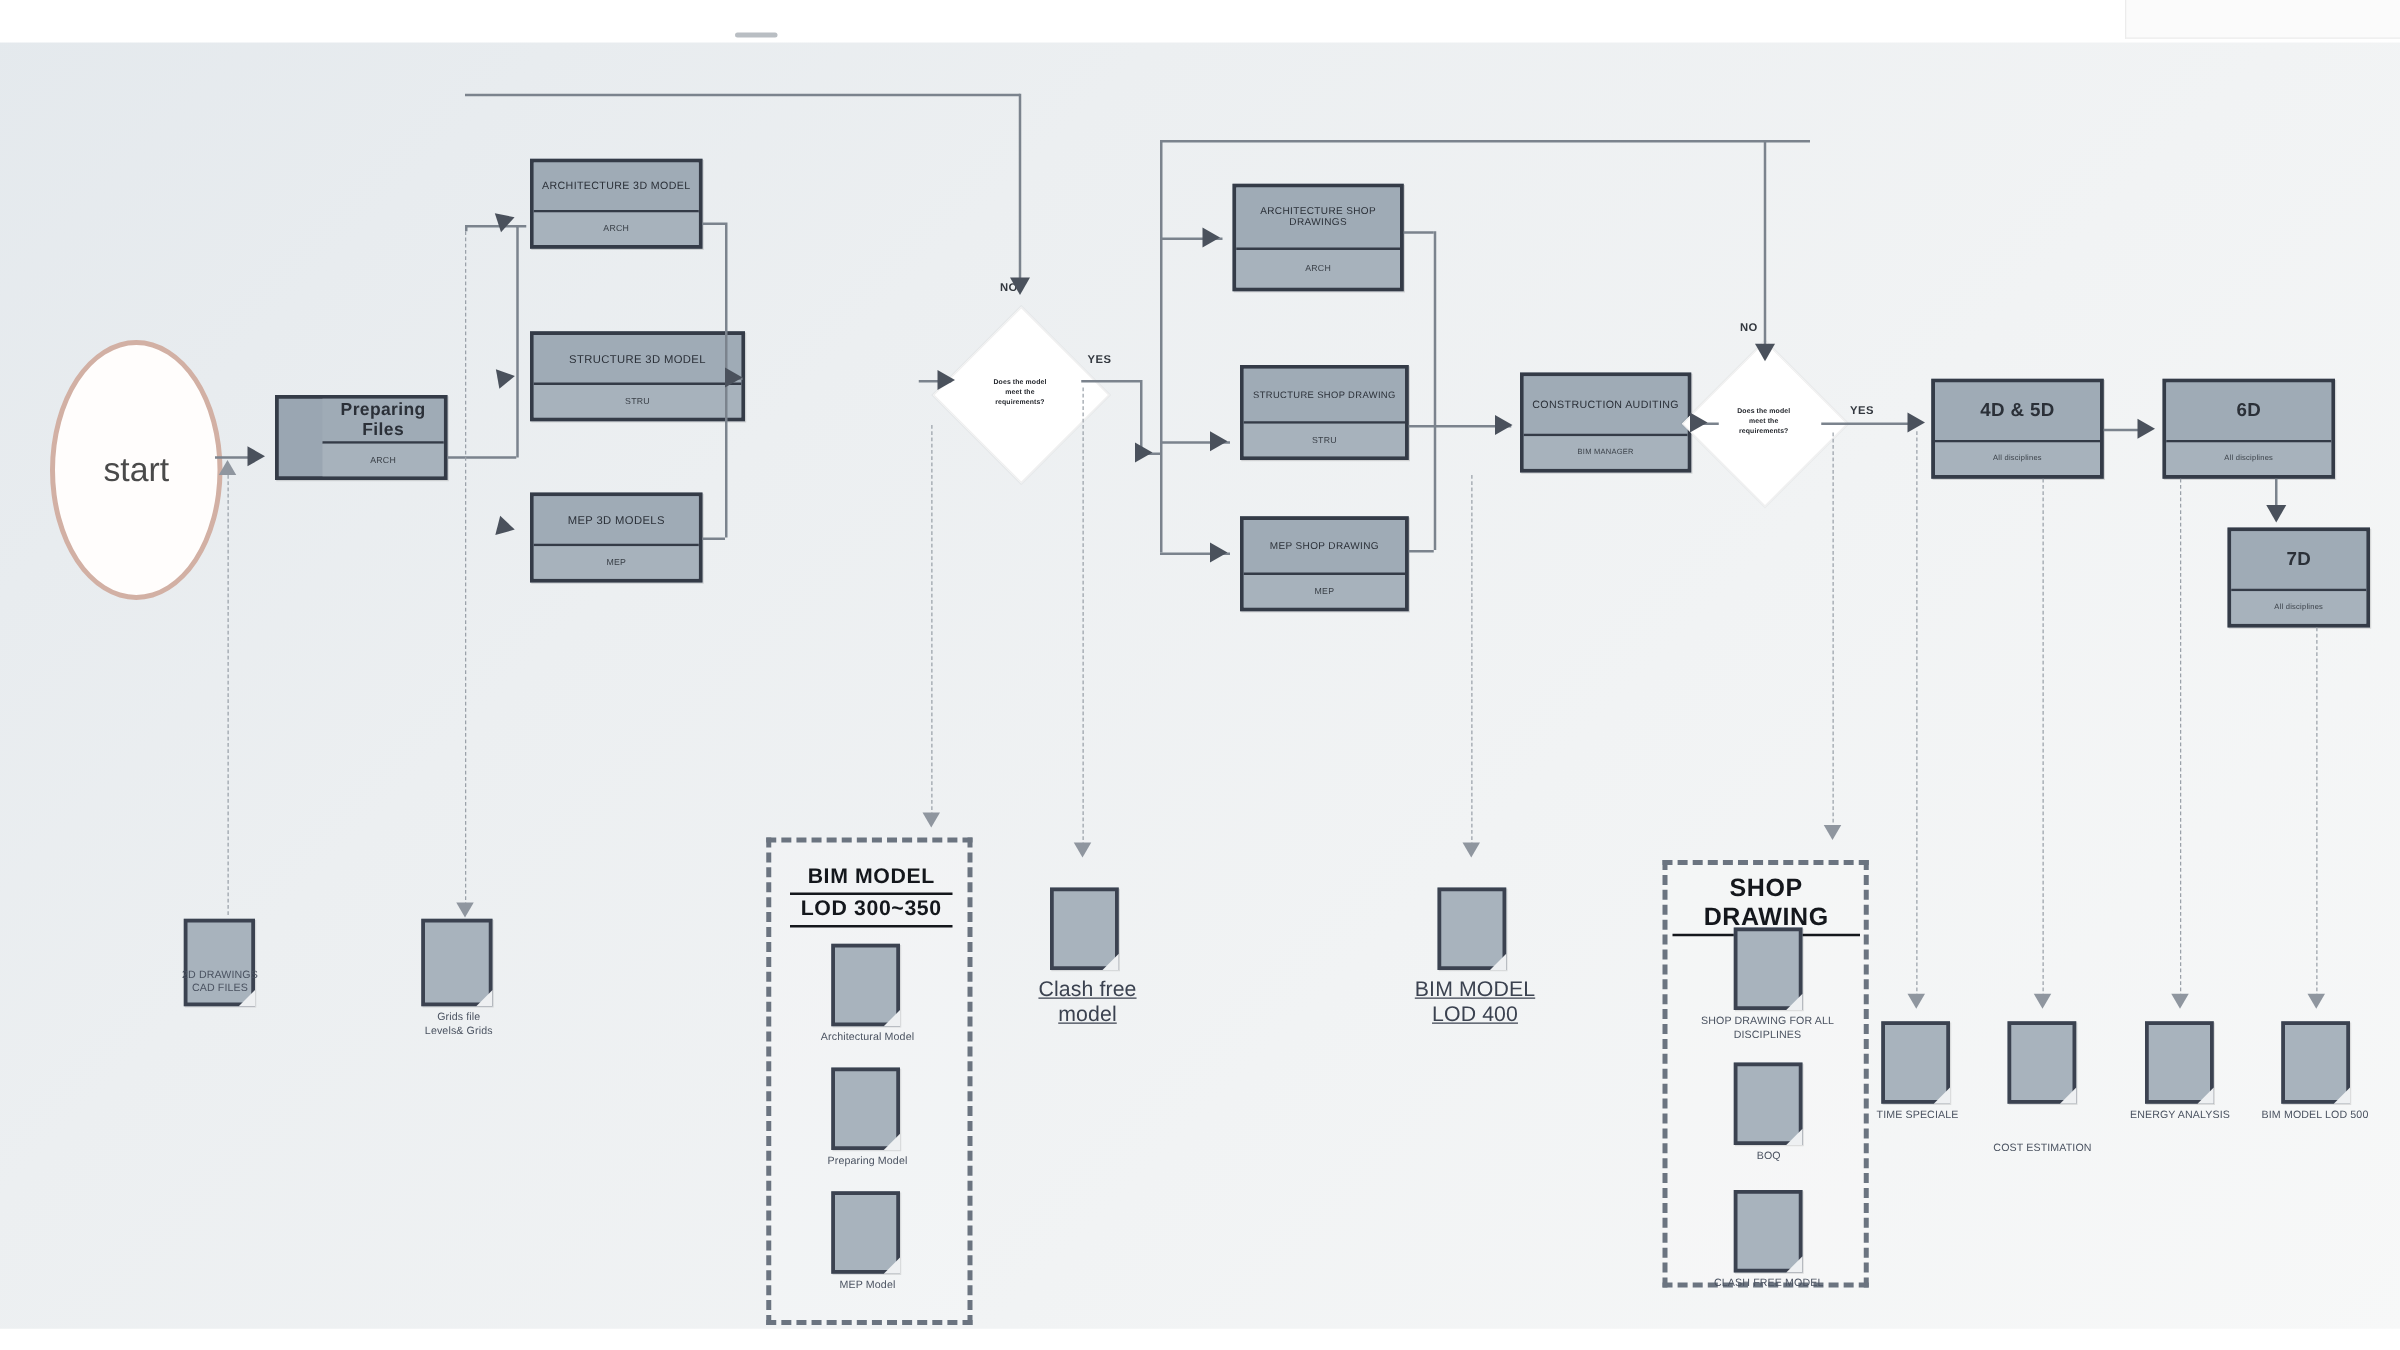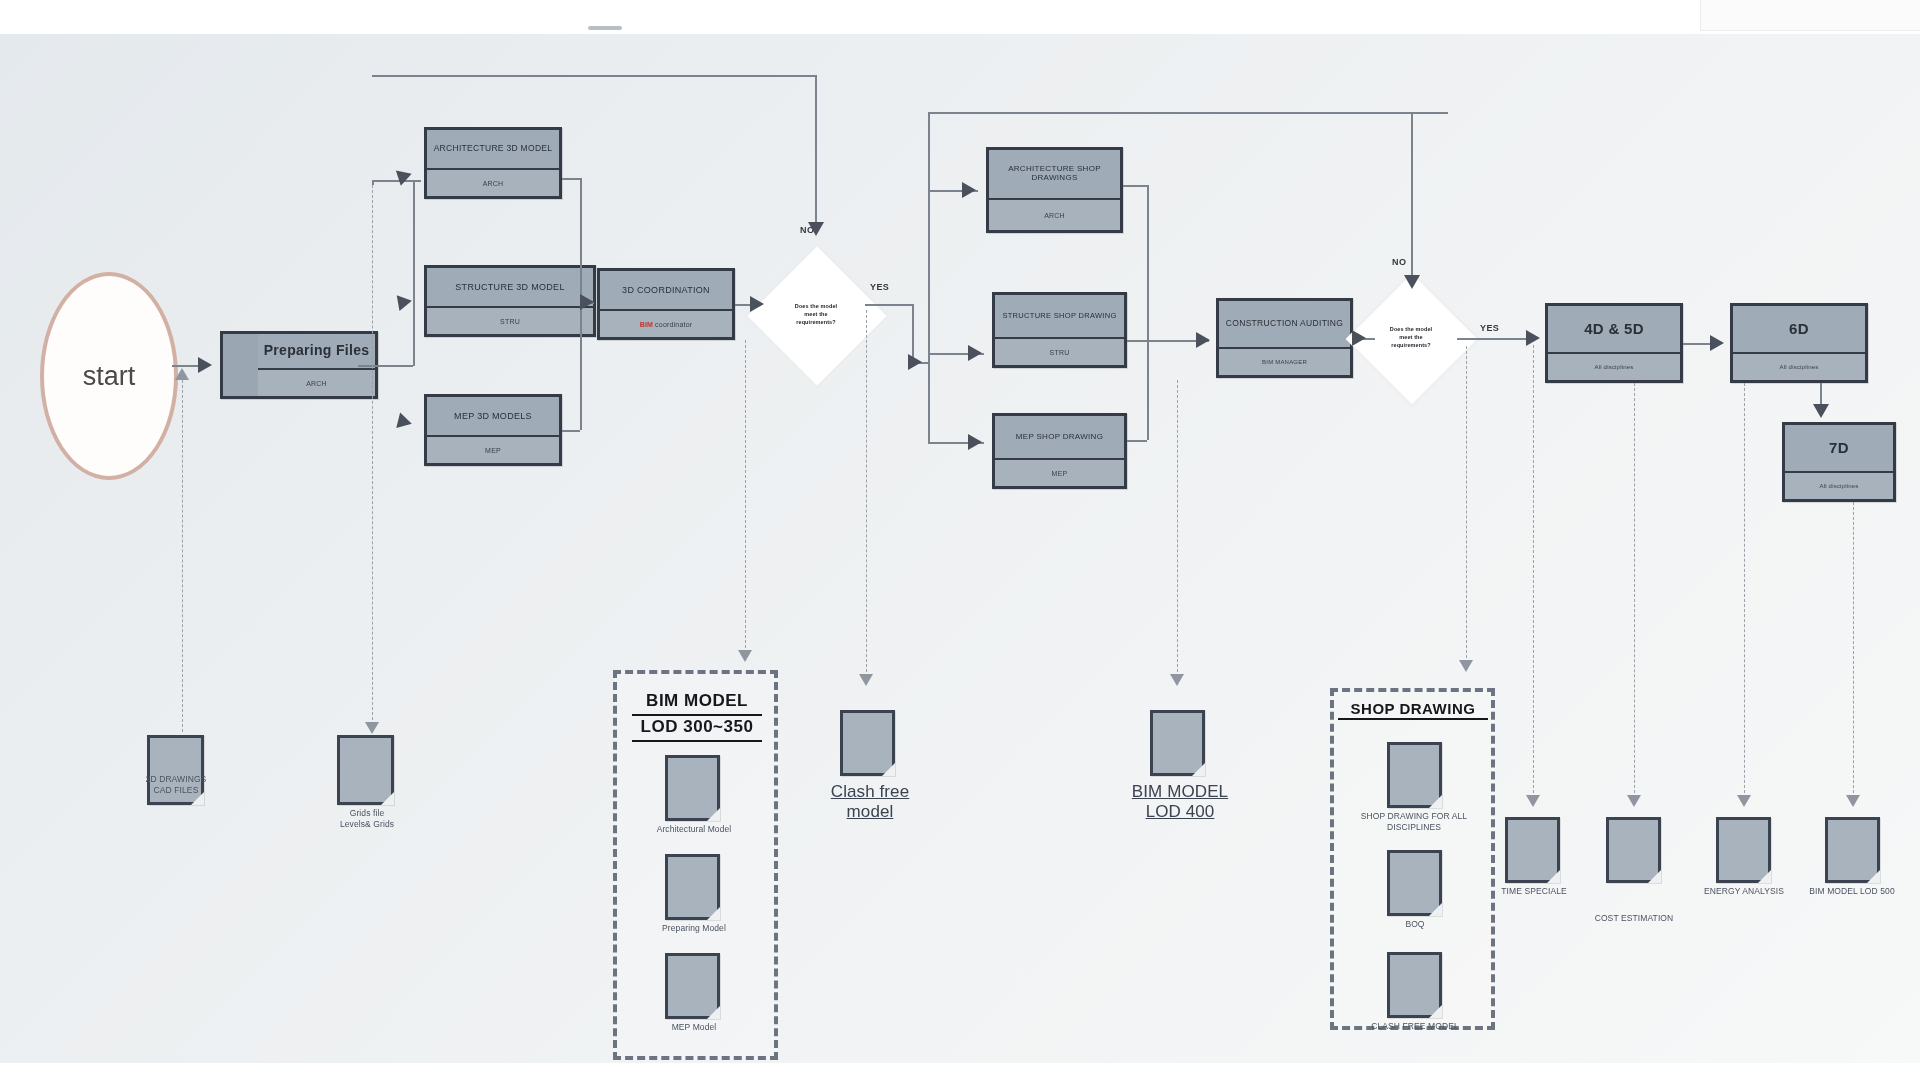--- a/index.html
+++ b/index.html
@@ -134,47 +134,40 @@
 
   <div id="top-strip"></div>
   <div id="top-tab"></div>
   <div id="corner-panel"></div>
   <div id="bottom-strip"></div>
 
   <div id="start-oval">
     <span>start</span>
   </div>
 
-  <div class="pbox" style="left:220px;top:331px;width:158px;height:68px;padding-left:35px;">
+  <div class="pbox" style="left:220px;top:316px;width:138px;height:68px;padding-left:35px;">
     <div class="ptitle" style="font-size:14px;font-weight:bold;">Preparing Files</div>
     <div class="psub">ARCH</div>
   </div>
 
   <div class="pbox" style="left:424px;top:127px;width:138px;height:72px;">
     <div class="ptitle" style="font-size:8.5px;">ARCHITECTURE 3D MODEL</div>
     <div class="psub">ARCH</div>
   </div>
 
   <div class="pbox" style="left:424px;top:265px;width:172px;height:72px;">
     <div class="ptitle" style="font-size:9px;">STRUCTURE 3D MODEL</div>
     <div class="psub">STRU</div>
   </div>
 
   <div class="pbox" style="left:424px;top:394px;width:138px;height:72px;">
     <div class="ptitle" style="font-size:9px;">MEP 3D MODELS</div>
     <div class="psub">MEP</div>
   </div>
 
-  <div class="pbox" style="left:597px;top:268px;width:138px;height:72px;">
-    <div class="ptitle" style="font-size:9px;">3D COORDINATION</div>
-    <div class="psub">
-      <span class="redtag">BIM</span>
-      <span>coordinator</span>
-    </div>
-  </div>
 
   <div class="pbox tall" style="left:986px;top:147px;width:137px;height:86px;">
     <div class="ptitle" style="font-size:8px;">ARCHITECTURE SHOP DRAWINGS</div>
     <div class="psub">ARCH</div>
   </div>
 
   <div class="pbox" style="left:992px;top:292px;width:135px;height:76px;">
     <div class="ptitle" style="font-size:7.5px;">STRUCTURE SHOP  DRAWING</div>
     <div class="psub">STRU</div>
   </div>
@@ -227,21 +220,21 @@
   <div class="edgelabel" style="left:1392px;top:257px;">NO</div>
   <div class="edgelabel" style="left:1480px;top:323px;">YES</div>
 
   <div class="groupbox" style="left:613px;top:670px;width:165px;height:390px;"></div>
   <div class="grouptitle" style="left:632px;top:690px;width:130px;font-size:17px;line-height:1.35;">
     <span class="l1">BIM  MODEL</span>
     <span class="l2">LOD 300~350</span>
   </div>
 
   <div class="groupbox" style="left:1330px;top:688px;width:165px;height:342px;"></div>
-  <div class="grouptitle" style="left:1338px;top:700px;width:150px;font-size:15px;">
+  <div class="grouptitle" style="left:1338px;top:700px;width:150px;font-size:20px;">
     <span class="l1">SHOP DRAWING</span>
   </div>
 
   <div class="docshape" style="left:147px;top:735px;width:57px;height:70px;"></div>
   <div class="doccap" style="left:120px;top:774px;width:112px;">
     <span>2D DRAWINGS</span><br>
     <span>CAD FILES</span>
   </div>
 
   <div class="docshape" style="left:337px;top:735px;width:57px;height:70px;"></div>

